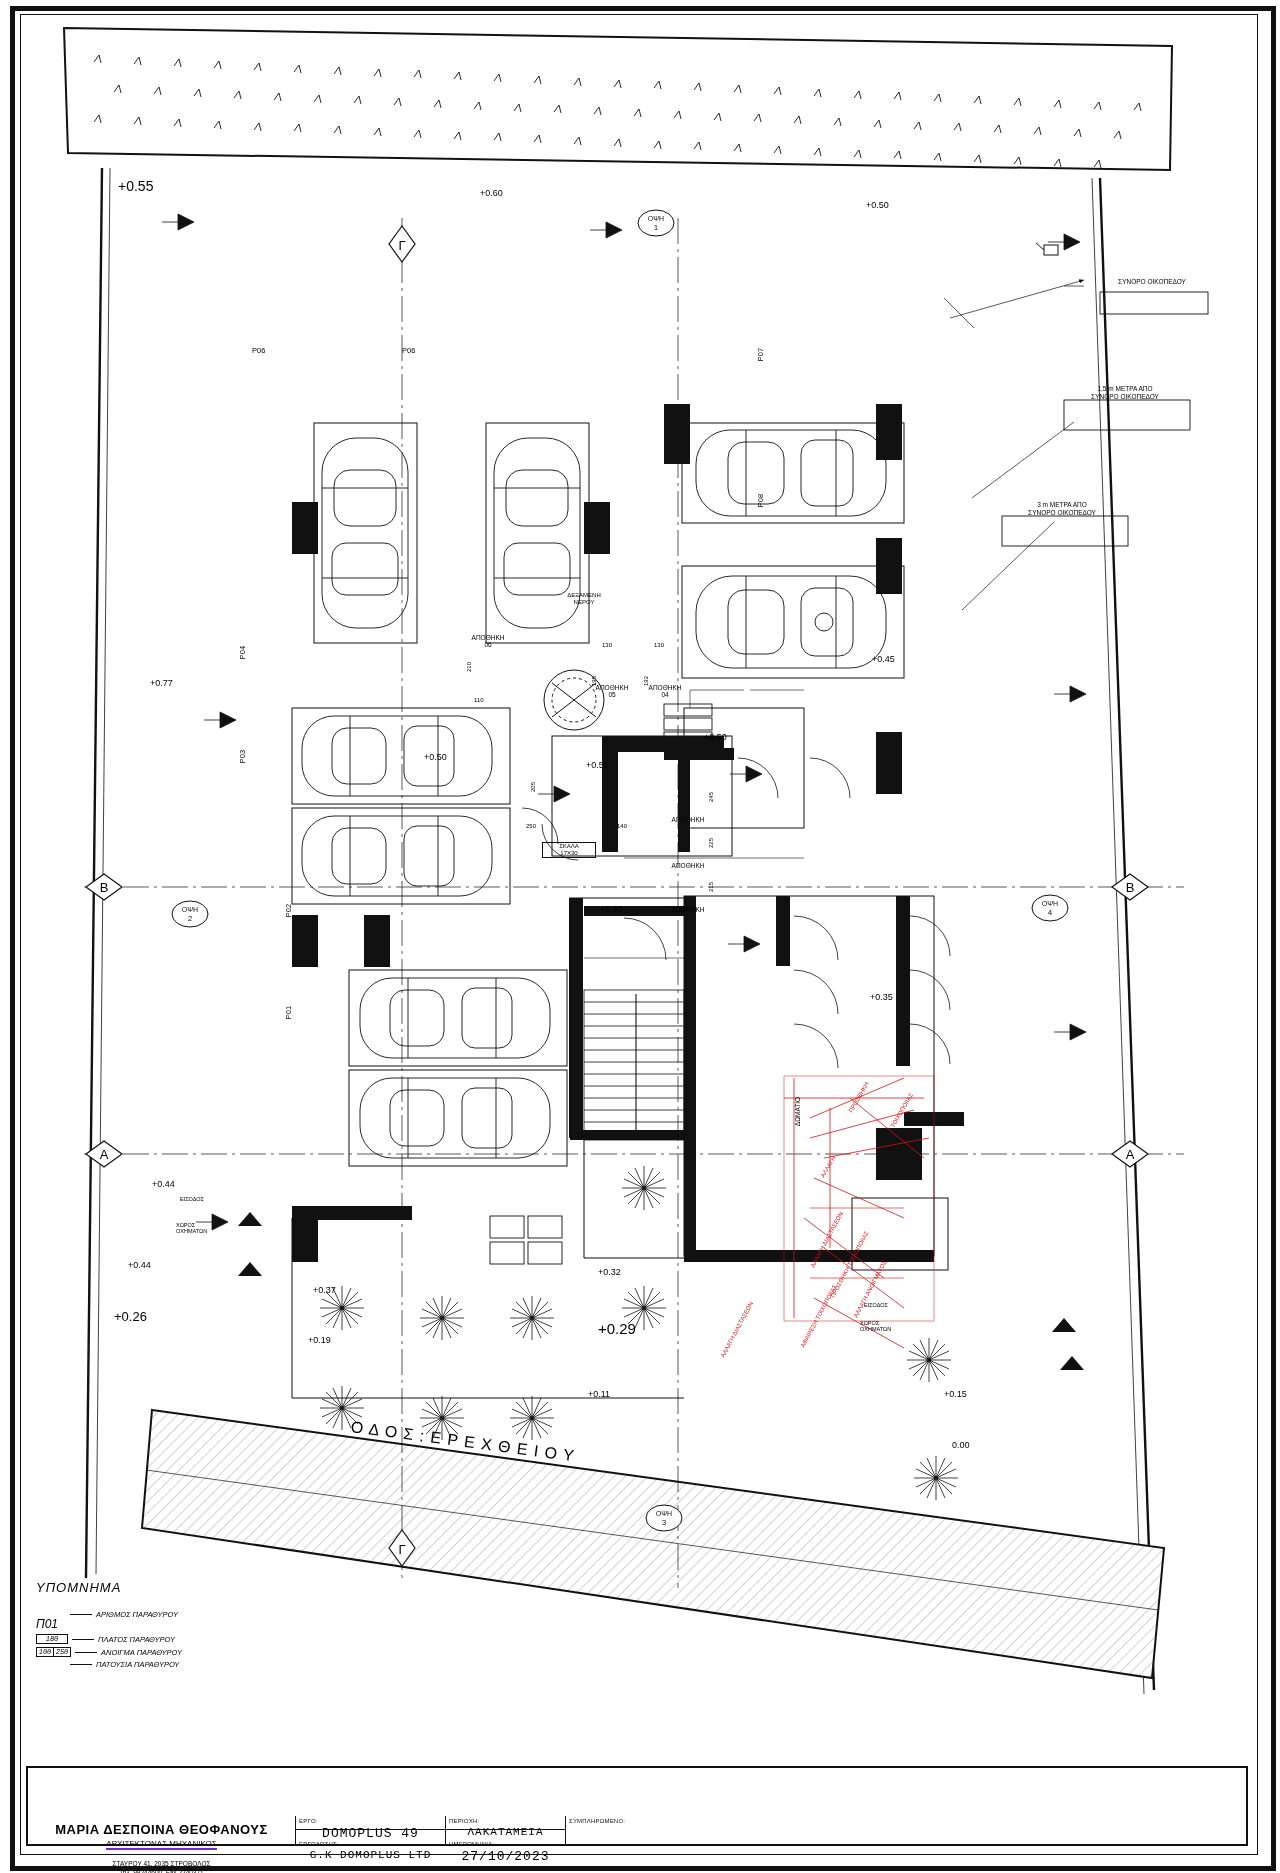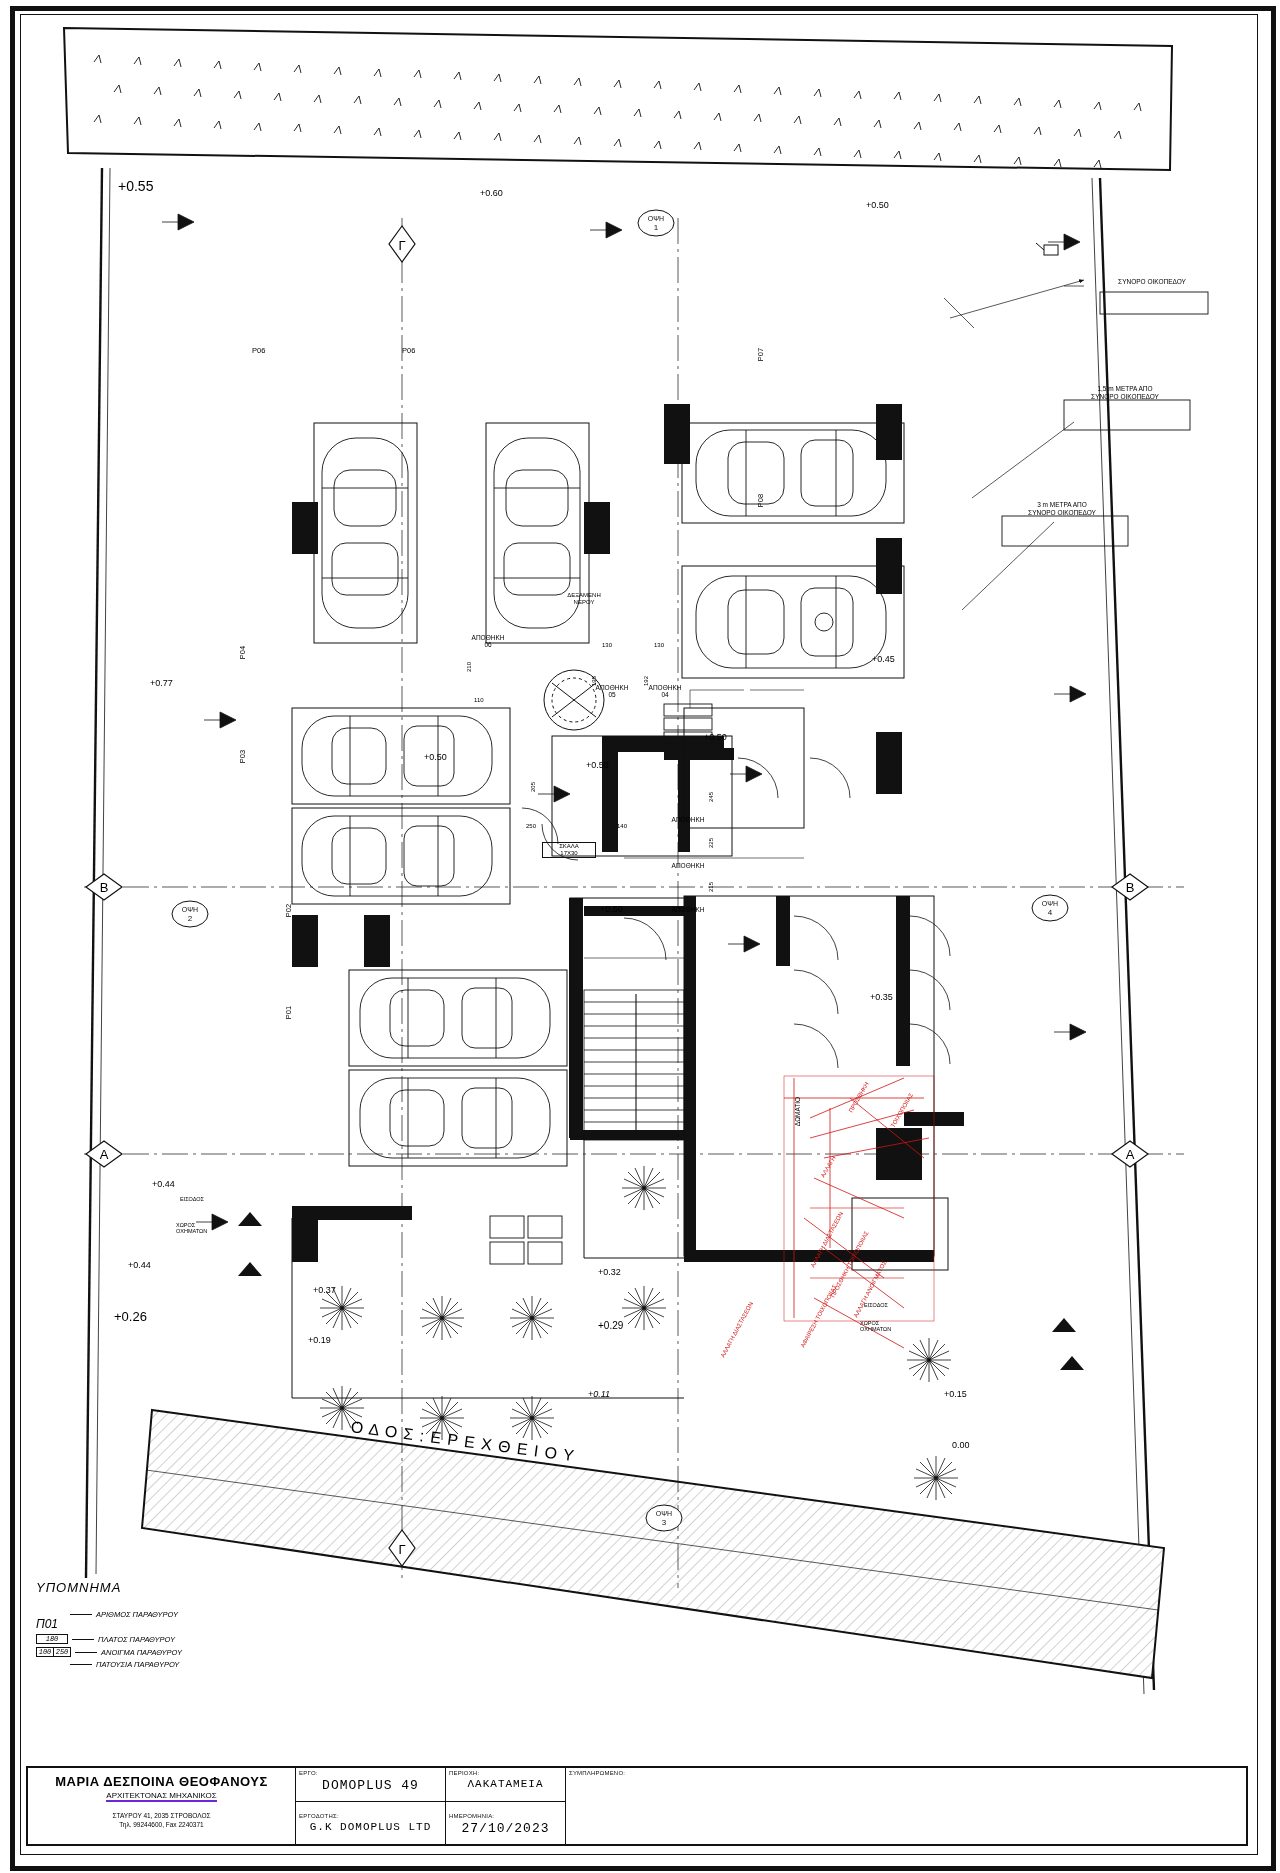--- a/index.html
+++ b/index.html
@@ -24,21 +24,21 @@
   }
   svg{display:block;}
   
   #titleblock{
     position:absolute;left:26px;top:1766px;width:1222px;height:80px;
     border:2px solid #111;
     display:flex;
     font-size:9px;
     box-sizing:border-box;
   }
-  #titleblock .cell{border-right:1px solid #111;box-sizing:border-box;position:relative;}
+  #titleblock .cell{border-right:1px solid #111;box-sizing:border-box;position:relative;margin-top:48px;}
   #titleblock .cell:last-child{border-right:none;}
   .tb-arch{width:268px;padding:6px 4px 0 4px;text-align:center;}
   .tb-arch .name{font-size:13px;font-weight:bold;letter-spacing:.5px;}
   .tb-arch .role{font-size:8px;margin-top:2px;border-bottom:2px solid #6d28d9;display:inline-block;padding-bottom:0;}
   .tb-arch .addr{font-size:6.5px;margin-top:10px;line-height:1.35;}
   .tb-col{display:flex;flex-direction:column;gap:9px;}
   .tb-sub{border-bottom:1px solid #111;box-sizing:border-box;}
   .tb-sub:last-child{border-bottom:none;}
   .tb-key{font-size:6px;padding:2px 3px 0 3px;color:#111;letter-spacing:.2px;}
   .tb-val{font-size:13px;text-align:center;letter-spacing:1px;padding-top:2px;font-family:"Liberation Mono",monospace;}
@@ -580,23 +580,23 @@
     <div style="position:absolute;left:424px;top:752px;font-size:9px;">+0.50</div>
     <div style="position:absolute;left:586px;top:760px;font-size:9px;">+0.50</div>
     <div style="position:absolute;left:704px;top:732px;font-size:9px;">+0.50</div>
     <div style="position:absolute;left:600px;top:904px;font-size:9px;">+0.50</div>
     <div style="position:absolute;left:870px;top:992px;font-size:9px;">+0.35</div>
     <div style="position:absolute;left:152px;top:1179px;font-size:9px;">+0.44</div>
     <div style="position:absolute;left:128px;top:1260px;font-size:9px;">+0.44</div>
     <div style="position:absolute;left:313px;top:1285px;font-size:9px;">+0.37</div>
     <div style="position:absolute;left:598px;top:1267px;font-size:9px;">+0.32</div>
     <div style="position:absolute;left:114px;top:1309px;font-size:13px;">+0.26</div>
-    <div style="position:absolute;left:598px;top:1320px;font-size:10px;">+0.29</div>
+    <div style="position:absolute;left:598px;top:1320px;font-size:15px;">+0.29</div>
     <div style="position:absolute;left:308px;top:1335px;font-size:9px;">+0.19</div>
-    <div style="position:absolute;left:588px;top:1389px;font-size:9px;font-style:italic;">+0.11</div>
+    <div style="position:absolute;left:588px;top:1389px;font-size:9px;">+0.11</div>
     <div style="position:absolute;left:944px;top:1389px;font-size:9px;">+0.15</div>
     <div style="position:absolute;left:952px;top:1440px;font-size:9px;">0.00</div>
 
     <div style="position:absolute;left:1100px;top:278px;font-size:6.5px;width:104px;text-align:center;line-height:1.2;">ΣΥΝΟΡΟ ΟΙΚΟΠΕΔΟΥ</div>
     <div style="position:absolute;left:1063px;top:385px;font-size:6.5px;width:124px;text-align:center;line-height:1.25;white-space:pre-line;">1,5 m ΜΕΤΡΑ ΑΠΟ
 ΣΥΝΟΡΟ ΟΙΚΟΠΕΔΟΥ</div>
     <div style="position:absolute;left:1000px;top:501px;font-size:6.5px;width:124px;text-align:center;line-height:1.25;white-space:pre-line;">3 m ΜΕΤΡΑ ΑΠΟ
 ΣΥΝΟΡΟ ΟΙΚΟΠΕΔΟΥ</div>
 
     <div style="position:absolute;left:252px;top:346px;font-size:7.5px;">P06</div>

